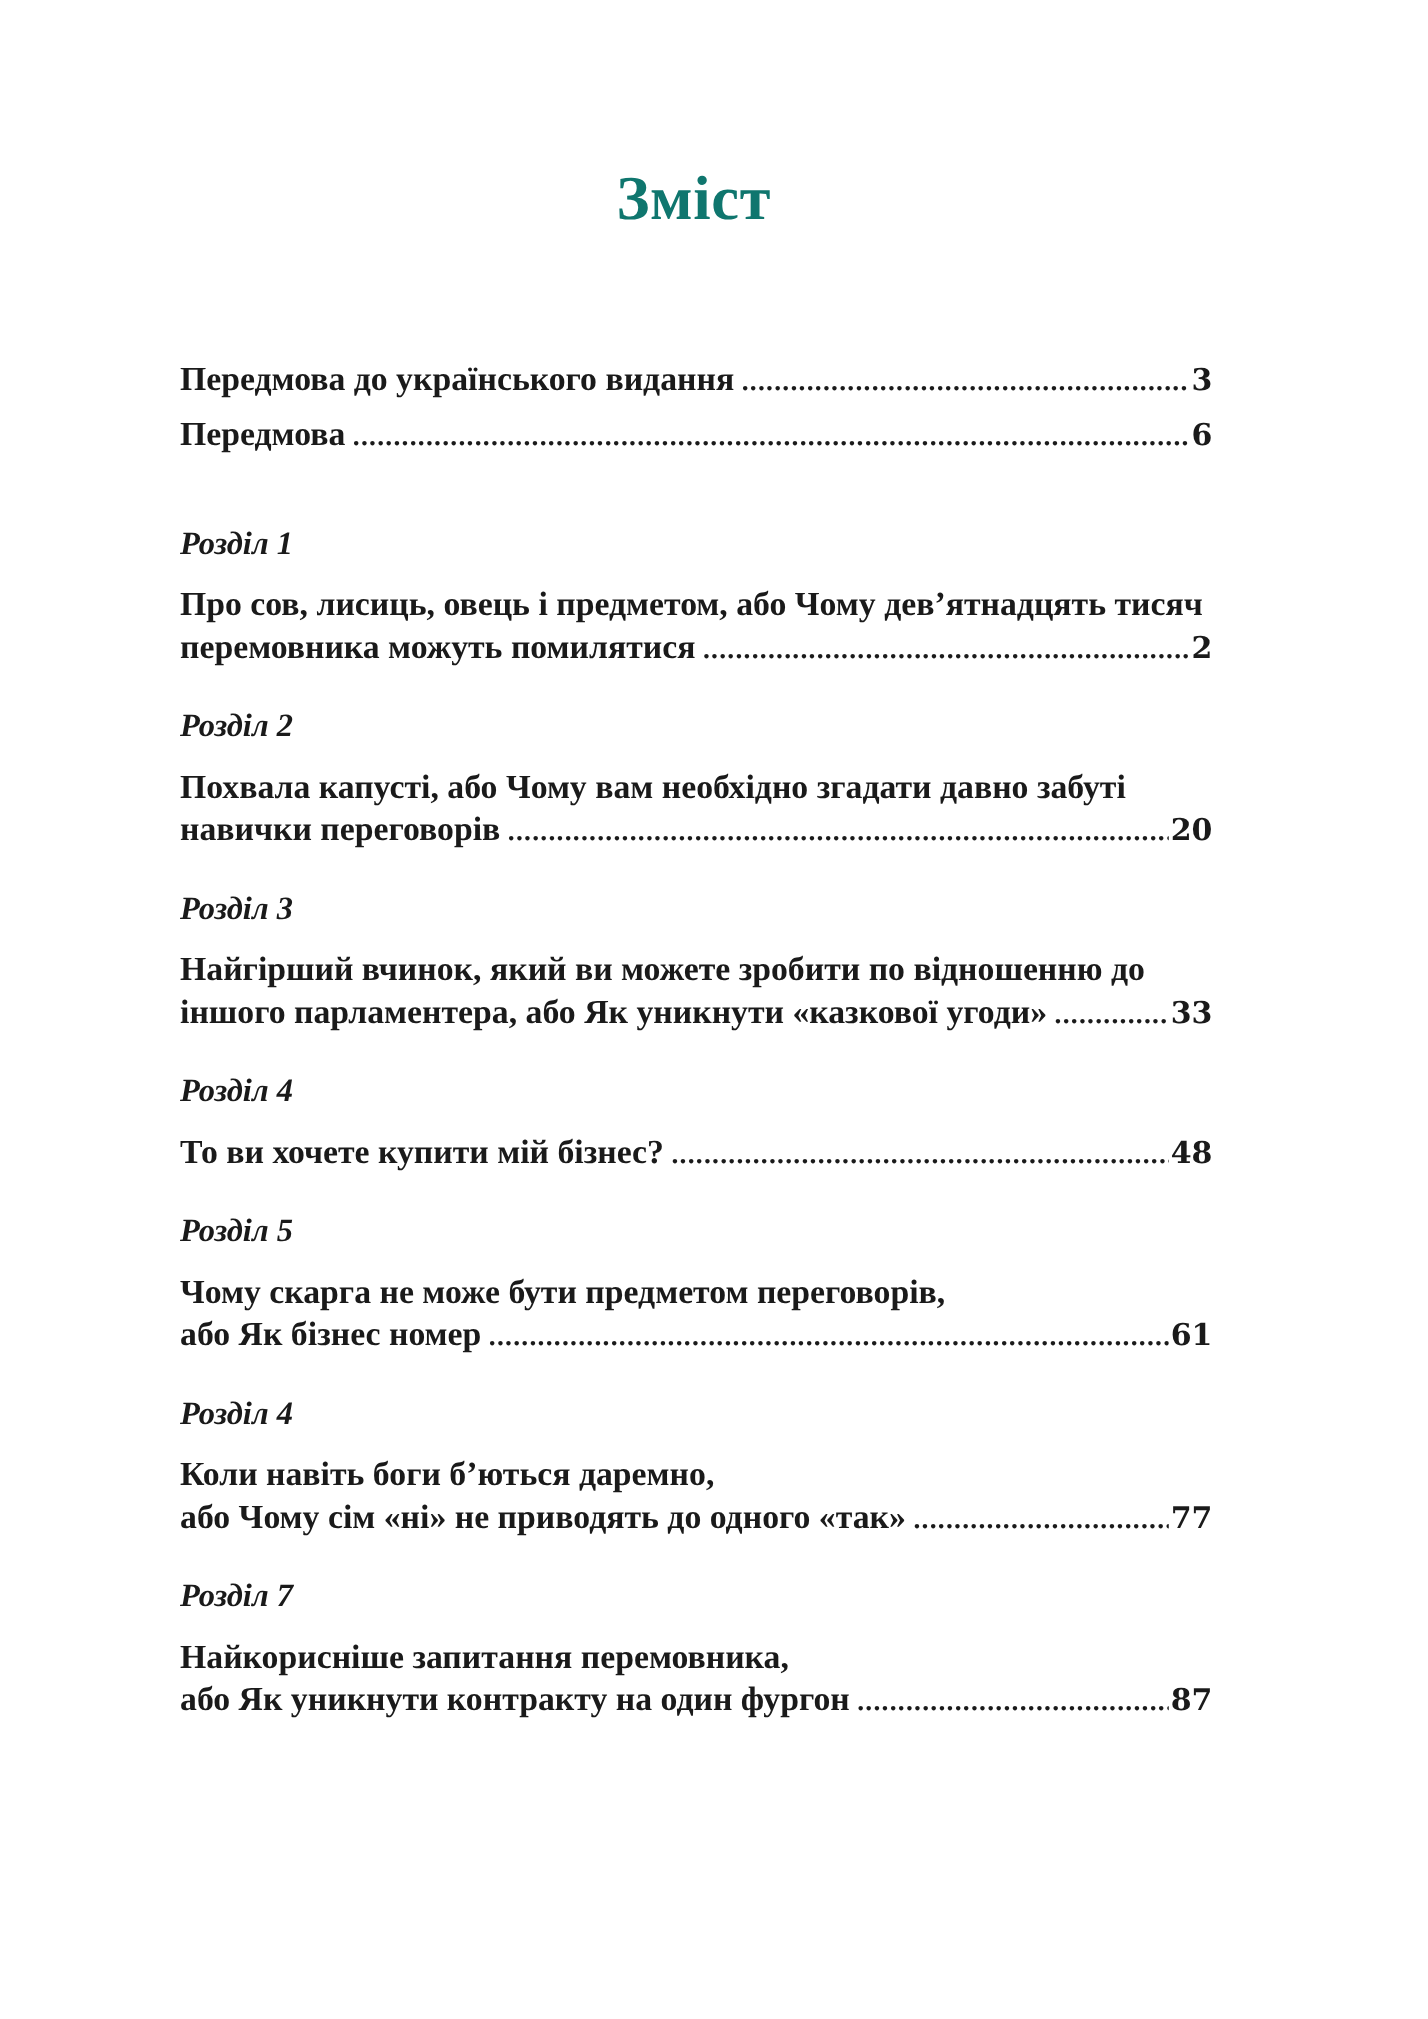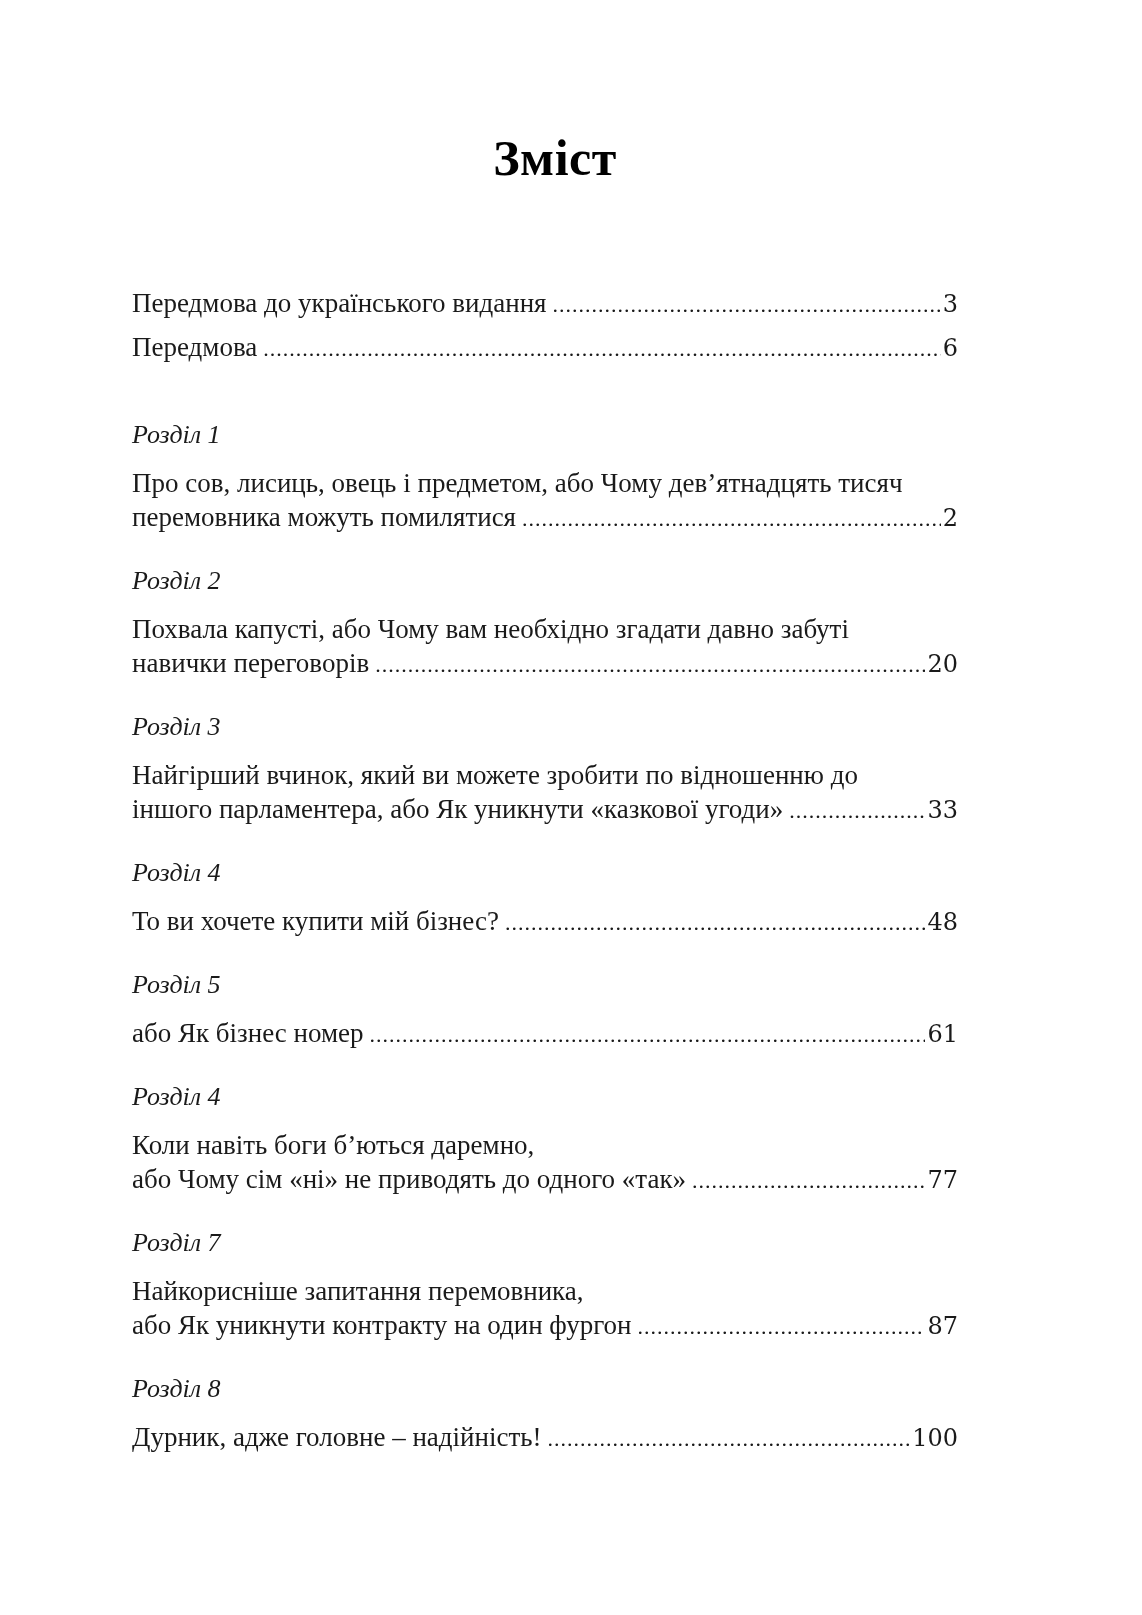--- a/index.html
+++ b/index.html
@@ -18,27 +18,28 @@
   .page-title {
     position: absolute;
     top: 128px;
     left: 0;
     width: 1110px;
     text-align: center;
     font-size: 50px;
     font-weight: bold;
     line-height: 60px;
     letter-spacing: 0.5px;
-    color: #000000;
+    color: #0f766e;
   }
   .toc {
     position: absolute;
     top: 286px;
-    left: 132px;
+    left: 144px;
     width: 826px;
+    font-weight: bold;
   }
   .entry {
     font-size: 27px;
     line-height: 34px;
   }
   .line {
     display: flex;
     align-items: baseline;
     white-space: nowrap;
   }
@@ -129,20 +130,21 @@
     <div class="chapter-label">Розділ 4</div>
     <div class="entry line">
       <span class="text">То ви хочете купити мій бізнес?</span>
       <span class="leader"></span>
       <span class="page">48</span>
     </div>
   </div>
 
   <div class="chapter">
     <div class="chapter-label">Розділ 5</div>
+    <div class="entry entry-line-first">Чому скарга не може бути предметом переговорів,</div>
     <div class="entry line">
       <span class="text">або Як бізнес номер</span>
       <span class="leader"></span>
       <span class="page">61</span>
     </div>
   </div>
 
   <div class="chapter">
     <div class="chapter-label">Розділ 4</div>
     <div class="entry entry-line-first">Коли навіть боги б’ються даремно,</div>
@@ -156,22 +158,14 @@
   <div class="chapter">
     <div class="chapter-label">Розділ 7</div>
     <div class="entry entry-line-first">Найкорисніше запитання перемовника,</div>
     <div class="entry line">
       <span class="text">або Як уникнути контракту на один фургон</span>
       <span class="leader"></span>
       <span class="page">87</span>
     </div>
   </div>
 
-  <div class="chapter">
-    <div class="chapter-label">Розділ 8</div>
-    <div class="entry line">
-      <span class="text">Дурник, адже головне – надійність!</span>
-      <span class="leader"></span>
-      <span class="page">100</span>
-    </div>
-  </div>
 
 </div>
 
 </body></html>

